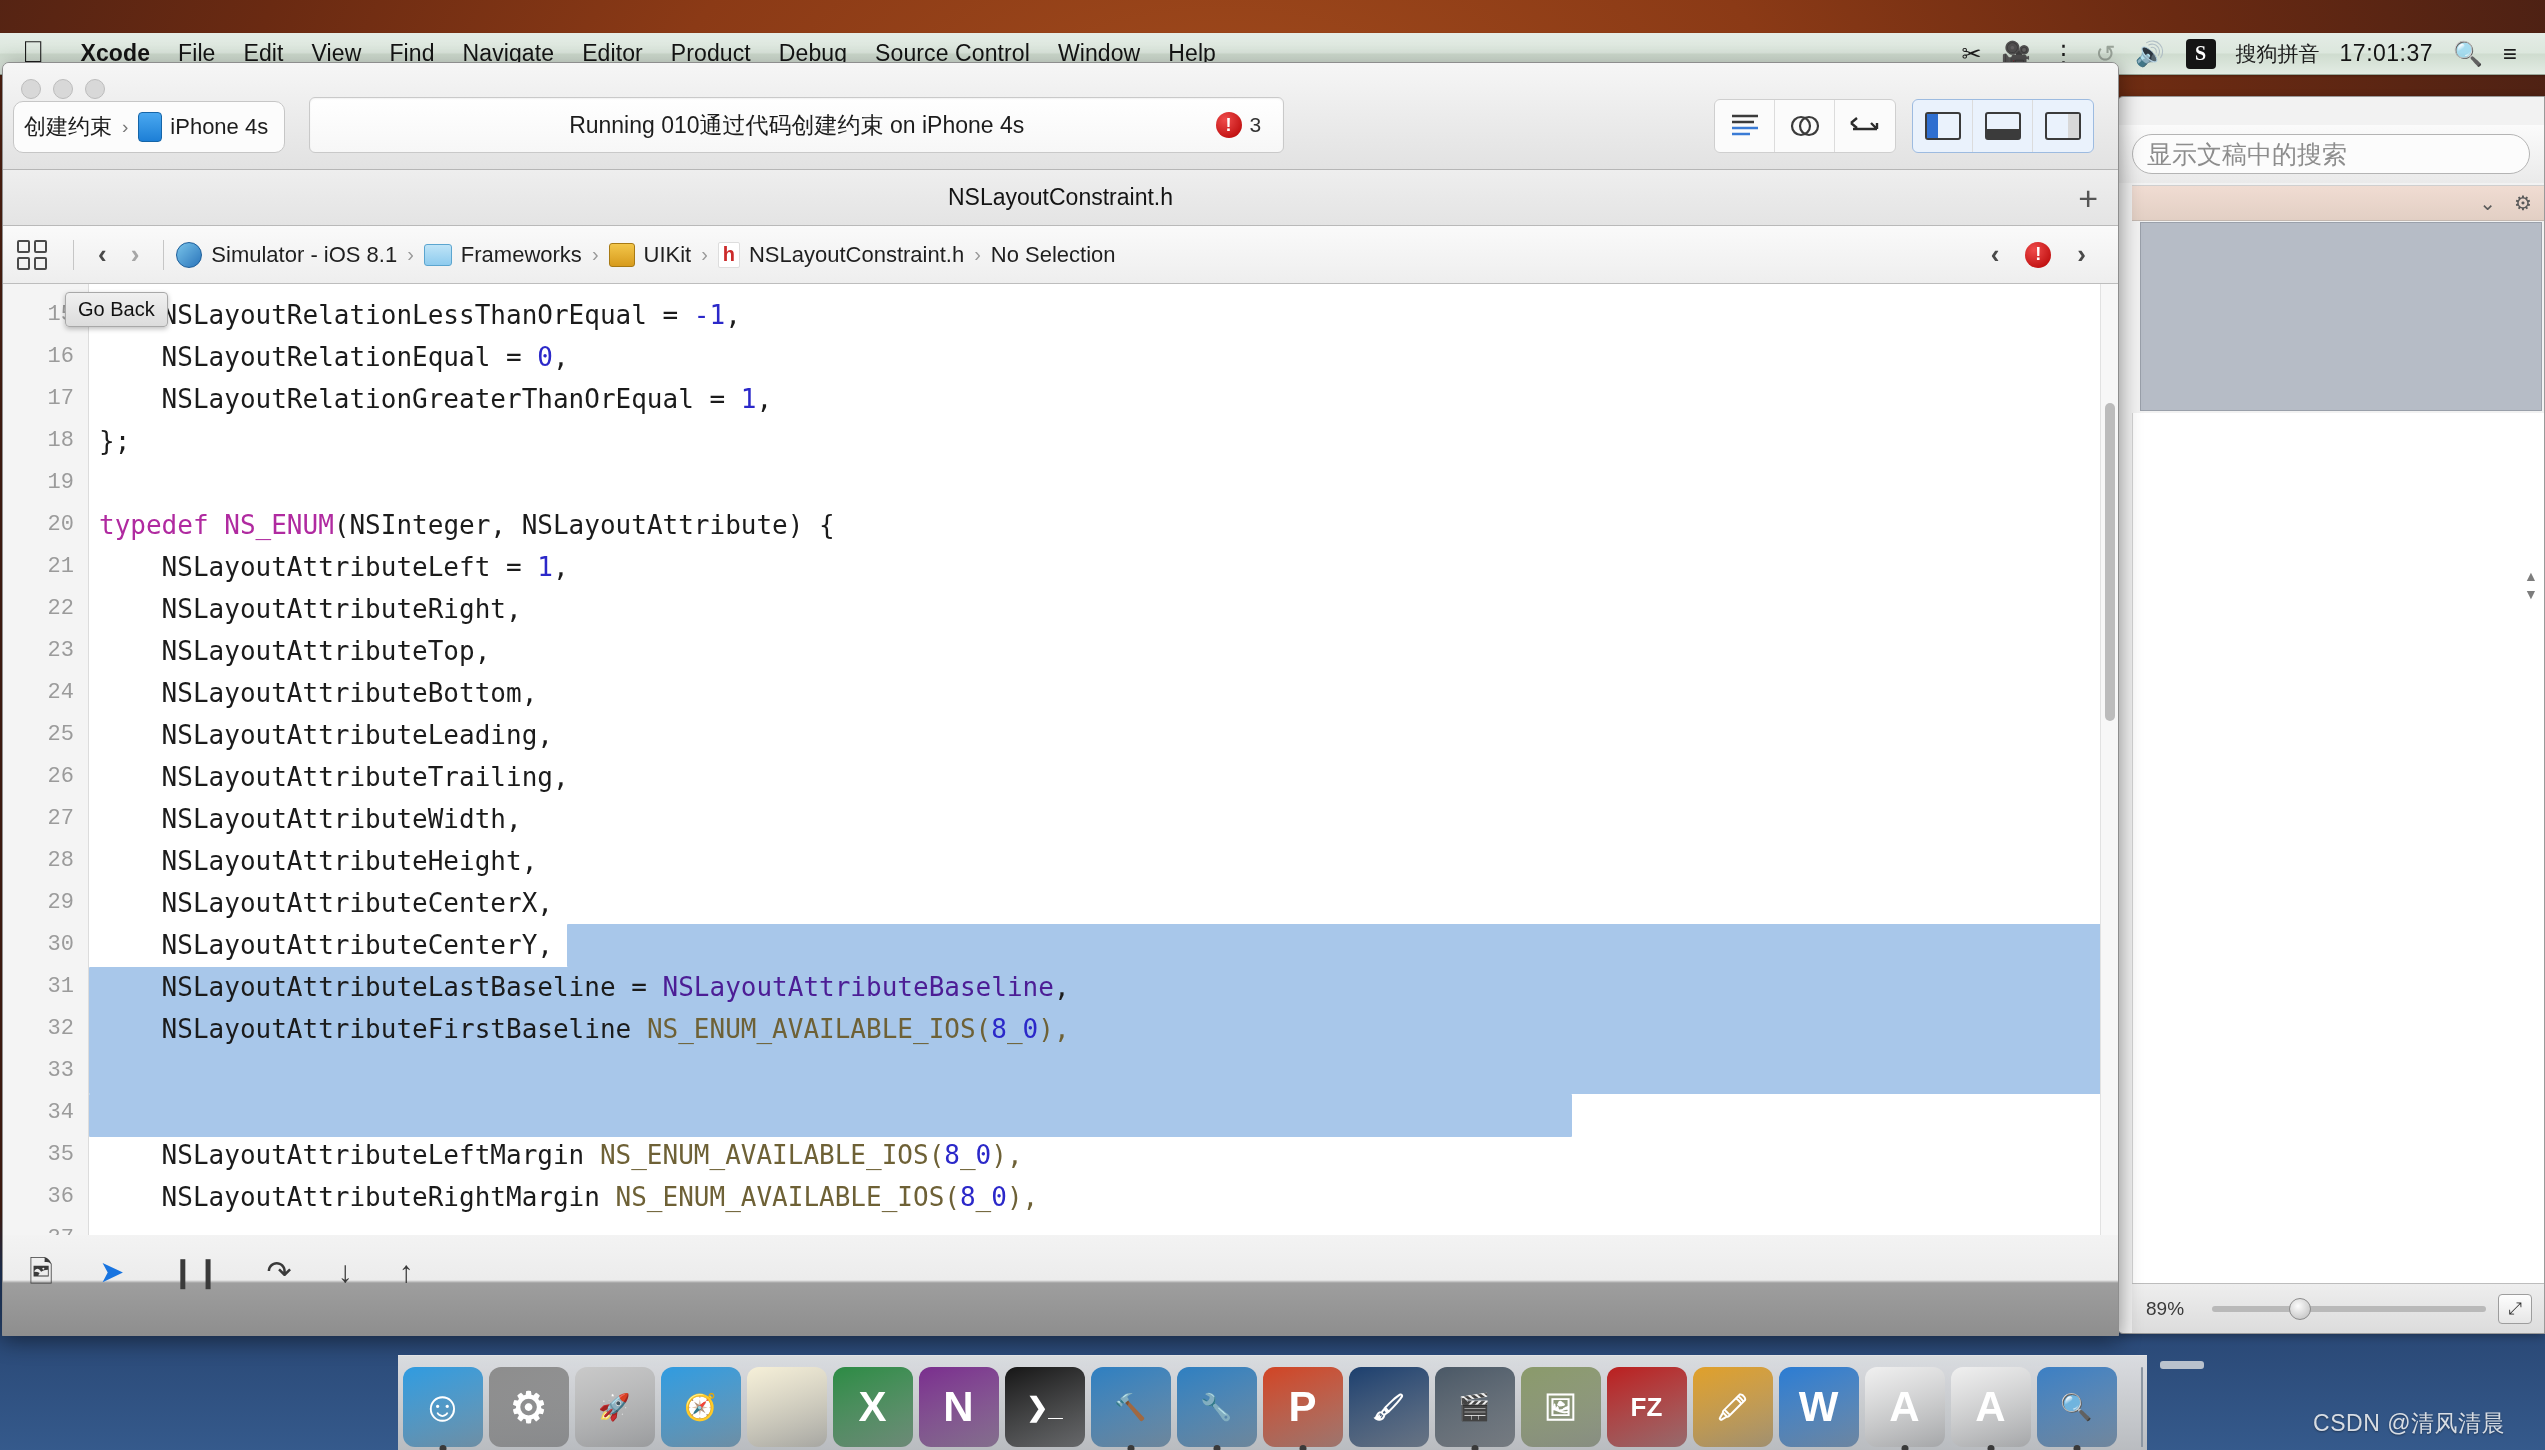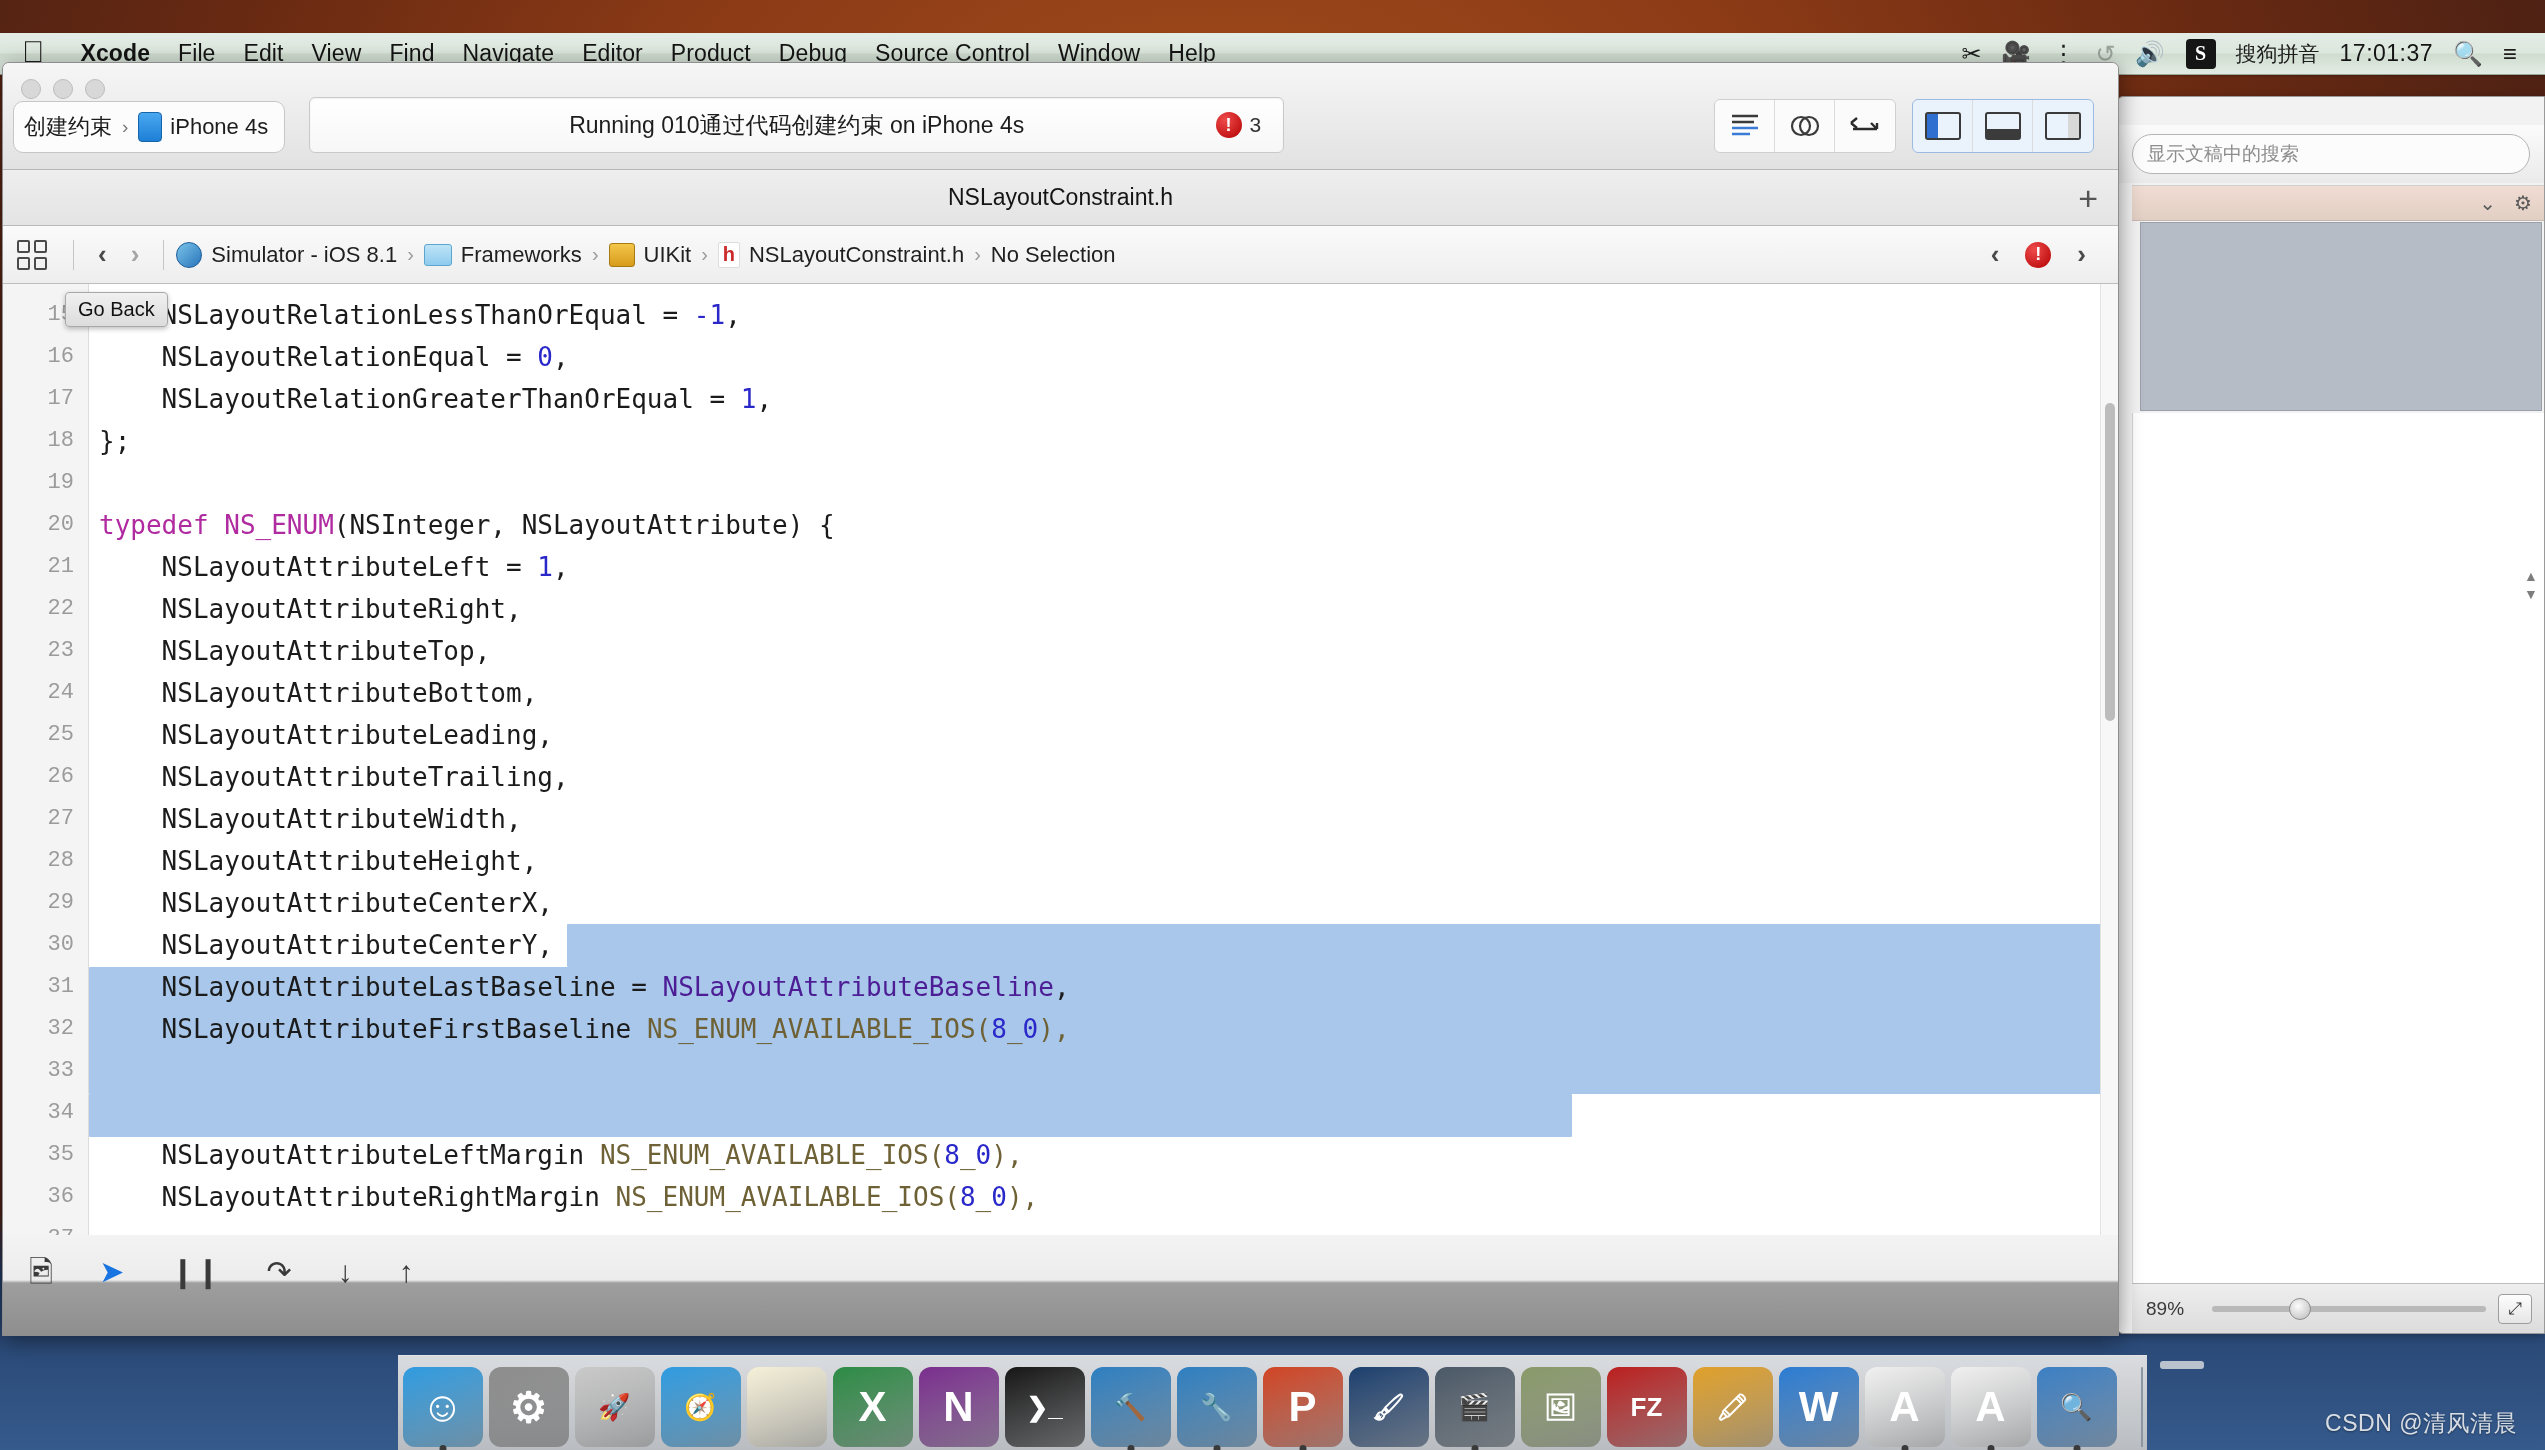--- a/index.html
+++ b/index.html
@@ -65,21 +65,21 @@
   }
   .bgwin-searchrow {
     position:absolute; left:0; top:28px; width:428px; height:58px;
     background:linear-gradient(180deg,#fbfbfb,#eaeaea);
     display:flex;align-items:center;padding-left:14px;
   }
   .bgwin-searchbox {
     width:398px;height:40px;background:#fcfcfc;border:1px solid #b4b4b4;border-radius:20px;
     display:flex;align-items:center;padding:0 14px;
   }
-  .bgwin-searchbox span { font-size:19px;color:#8d8d8d; }
+  .bgwin-searchbox span { font-size:25px;color:#8d8d8d; }
   .bgwin-ribbon {
     position:absolute;left:14px;top:88px;width:414px;height:36px;
     background:linear-gradient(180deg,#f0dcd2,#e2cfc4);
     border-top:1px solid #cfcfcf;border-bottom:1px solid #c4b8b0;
     display:flex;align-items:center;justify-content:flex-end;gap:18px;padding-right:14px;
   }
   .bgwin-ribbon .ric { font-size:20px;color:#5a5a5a; }
   .bgwin-page {
     position:absolute;left:22px;top:125px;width:402px;height:189px;
     background:#b6bcc6;border:1px solid #9aa0aa;
@@ -289,21 +289,21 @@
   .trash {
     width:80px;height:80px;
     background:linear-gradient(180deg,#dfe6ee,#aab4c0);
     border-radius:8px 8px 4px 4px; border:1px solid #8d97a3;
     position:relative;
   }
   .trash::before{content:'';position:absolute;left:18px;top:-7px;width:44px;height:8px;background:#b9c2cd;border-radius:3px;}
 
   
   .watermark {
-    position:absolute; right:28px; bottom:12px;
+    position:absolute; right:40px; bottom:12px;
     color:rgba(255,255,255,.82); font-size:23px; letter-spacing:0.5px;
     text-shadow:0 1px 2px rgba(0,0,0,.4);
   }
   .bg-doc-title {
     position:absolute; left:1095px; top:68px; width:597px;
     font-size:25px; color:rgba(120,120,120,.45);
     display:flex; align-items:center; gap:12px;
   }
   .bg-doc-title .di { width:30px;height:34px;background:rgba(140,140,140,.35);border-radius:3px; }
 </style>

